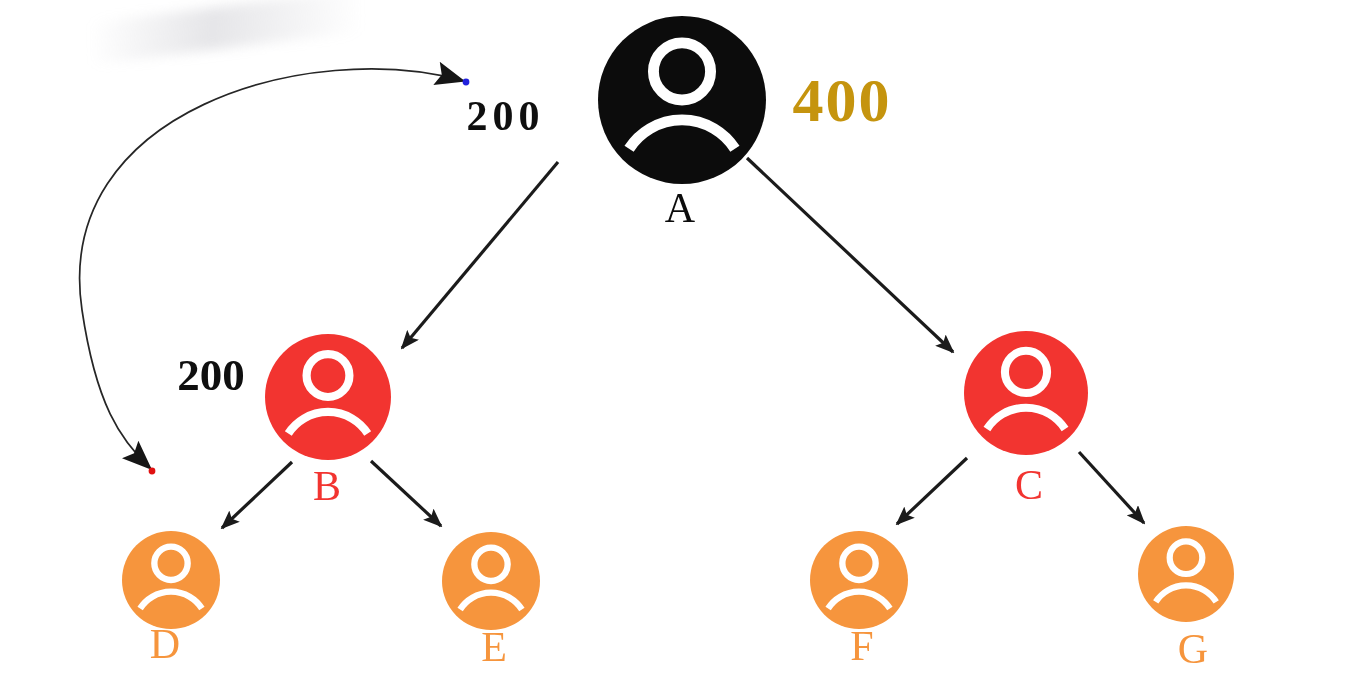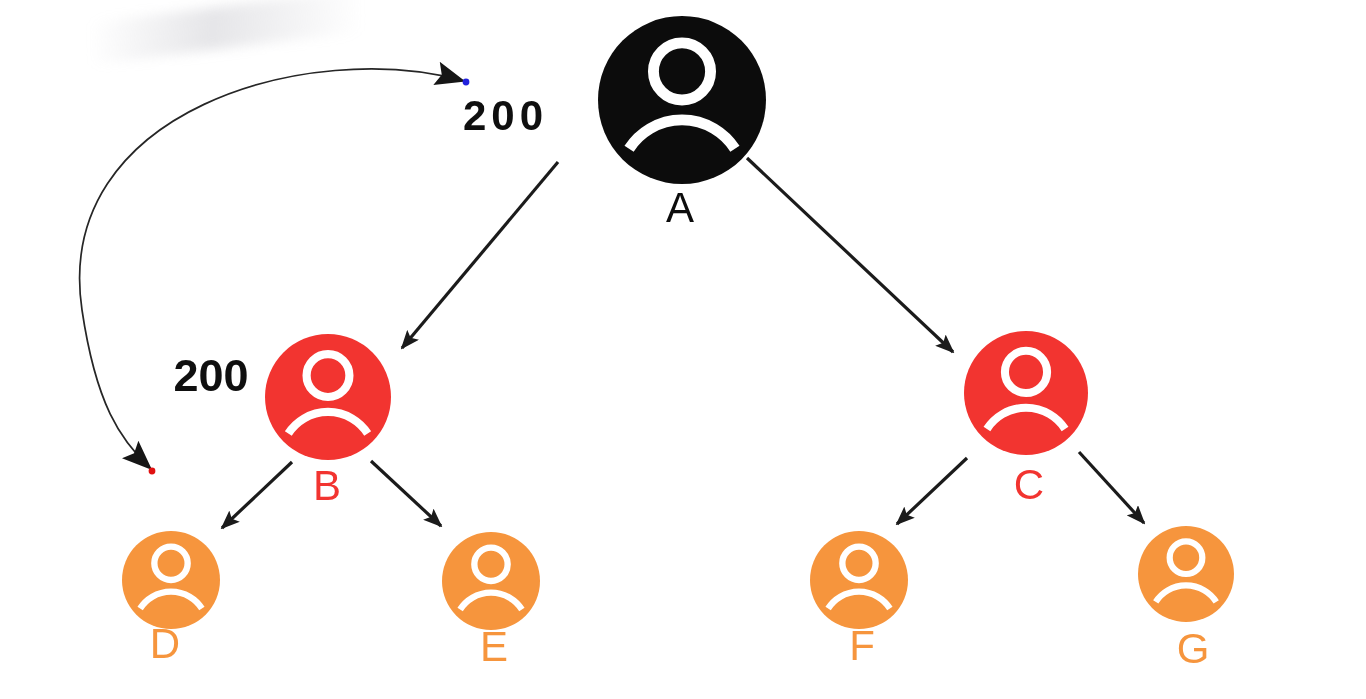--- a/index.html
+++ b/index.html
@@ -1,21 +1,21 @@
 <!DOCTYPE html>
 <html><head>
 <meta charset="utf-8">
 <style>
   html,body { margin:0; padding:0; background:#ffffff; }
   #stage {
     position:relative;
     width:1366px; height:699px;
     background:#ffffff;
     overflow:hidden;
-    font-family:Liberation Sans, sans-serif;
+    font-family:Liberation Serif, serif;
   }
   #diagram-svg { position:absolute; left:0; top:0; }
   .diagram-text {
     position:absolute;
     transform:translate(-50%,-52%);
     white-space:nowrap;
     line-height:1;
     user-select:none;
   }
   .num { font-weight:bold; color:#0f0f0f; }
@@ -105,20 +105,21 @@
           <g>
             <circle cx="1186" cy="557.68" r="16.32" fill="none" stroke="#FFFFFF" stroke-width="6.24"></circle>
             <path d="M 1155.76 601.84 A 36 36 0 0 1 1216.24 601.84" fill="none" stroke="#FFFFFF" stroke-width="6.24"></path>
           </g>
         </g>
       </g>
   </svg>
 
   <div class="diagram-text num" style="left: 503px; top: 117px; font-size: 42px; letter-spacing: 5px; padding-left: 5px; color: rgb(15, 15, 15);">200</div>
   <div class="diagram-text num" style="left: 211px; top: 376px; font-size: 45px; letter-spacing: 0px; padding-left: 0px; color: rgb(15, 15, 15);">200</div>
+  <div class="diagram-text num" style="left: 841px; top: 101px; font-size: 62px; letter-spacing: 2px; padding-left: 2px; color: rgb(197, 148, 14);">400</div>
 
   <div class="diagram-text letter" style="left: 680px; top: 209px; color: rgb(12, 12, 12);">A</div>
   <div class="diagram-text letter" style="left: 327px; top: 487px; color: rgb(242, 52, 48);">B</div>
   <div class="diagram-text letter" style="left: 1029px; top: 486px; color: rgb(242, 52, 48);">C</div>
   <div class="diagram-text letter" style="left: 165px; top: 645px; color: rgb(246, 149, 61);">D</div>
   <div class="diagram-text letter" style="left: 494px; top: 648px; color: rgb(246, 149, 61);">E</div>
   <div class="diagram-text letter" style="left: 862px; top: 647px; color: rgb(246, 149, 61);">F</div>
   <div class="diagram-text letter" style="left: 1193px; top: 650px; color: rgb(246, 149, 61);">G</div>
 
 </div>

